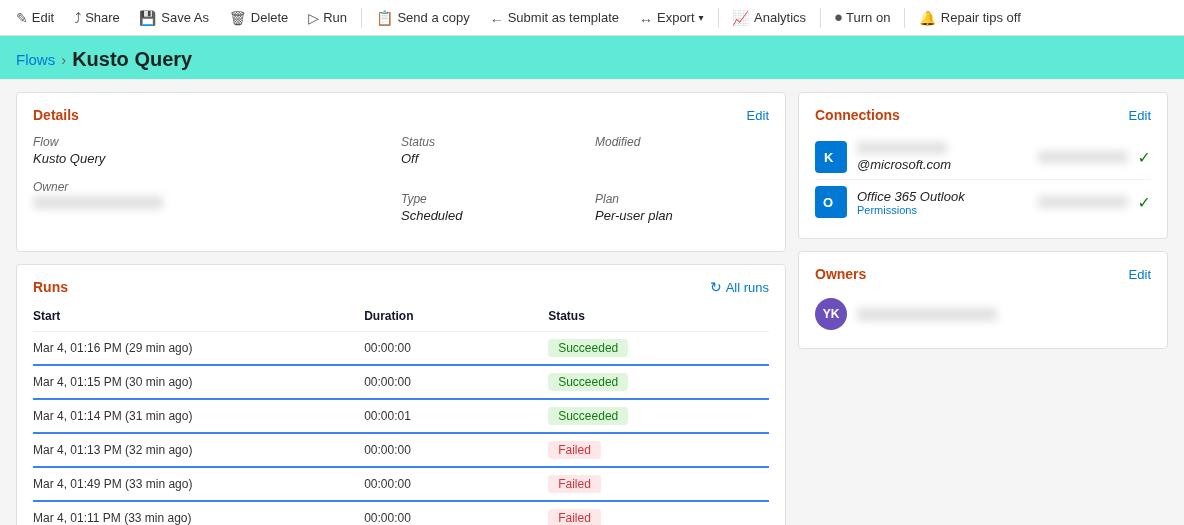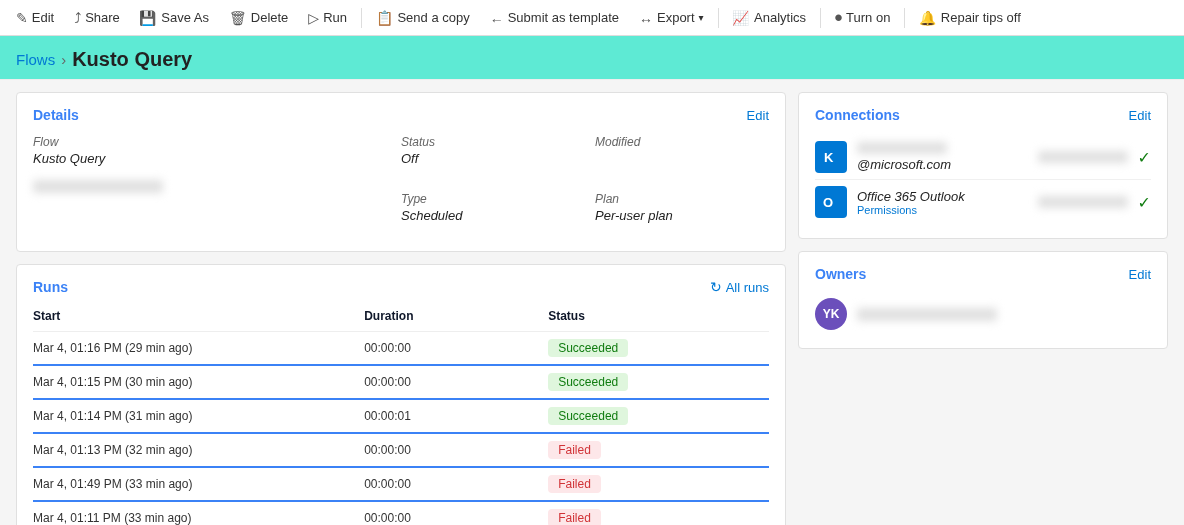--- a/index.html
+++ b/index.html
@@ -104,21 +104,21 @@
 
     .card-header {
       display: flex;
       justify-content: space-between;
       align-items: center;
       margin-bottom: 12px;
     }
     .card-title {
       font-weight: 600;
       font-size: 14px;
-      color: #3b82f6;
+      color: #c2410c;
     }
     .card-edit-link {
       color: #0078d4;
       cursor: pointer;
       font-size: 13px;
       background: none;
       border: none;
     }
 
     
@@ -336,20 +336,21 @@
         <span class="card-title">Details</span>
         <button class="card-edit-link">Edit</button>
       </div>
       <div class="details-grid">
         <div class="details-left">
           <div class="detail-item">
             <div class="detail-label">Flow</div>
             <div class="detail-value">Kusto Query</div>
           </div>
           <div class="detail-item">
+            <div class="detail-label">Owner</div>
             <div class="detail-value"><span class="blurred-text" style="min-width:130px; height:13px;"></span></div>
           </div>
         </div>
         <div class="details-right">
           <div class="detail-item">
             <div class="detail-label">Status</div>
             <div class="detail-value">Off</div>
           </div>
           <div class="detail-item">
             <div class="detail-label">Modified</div>

